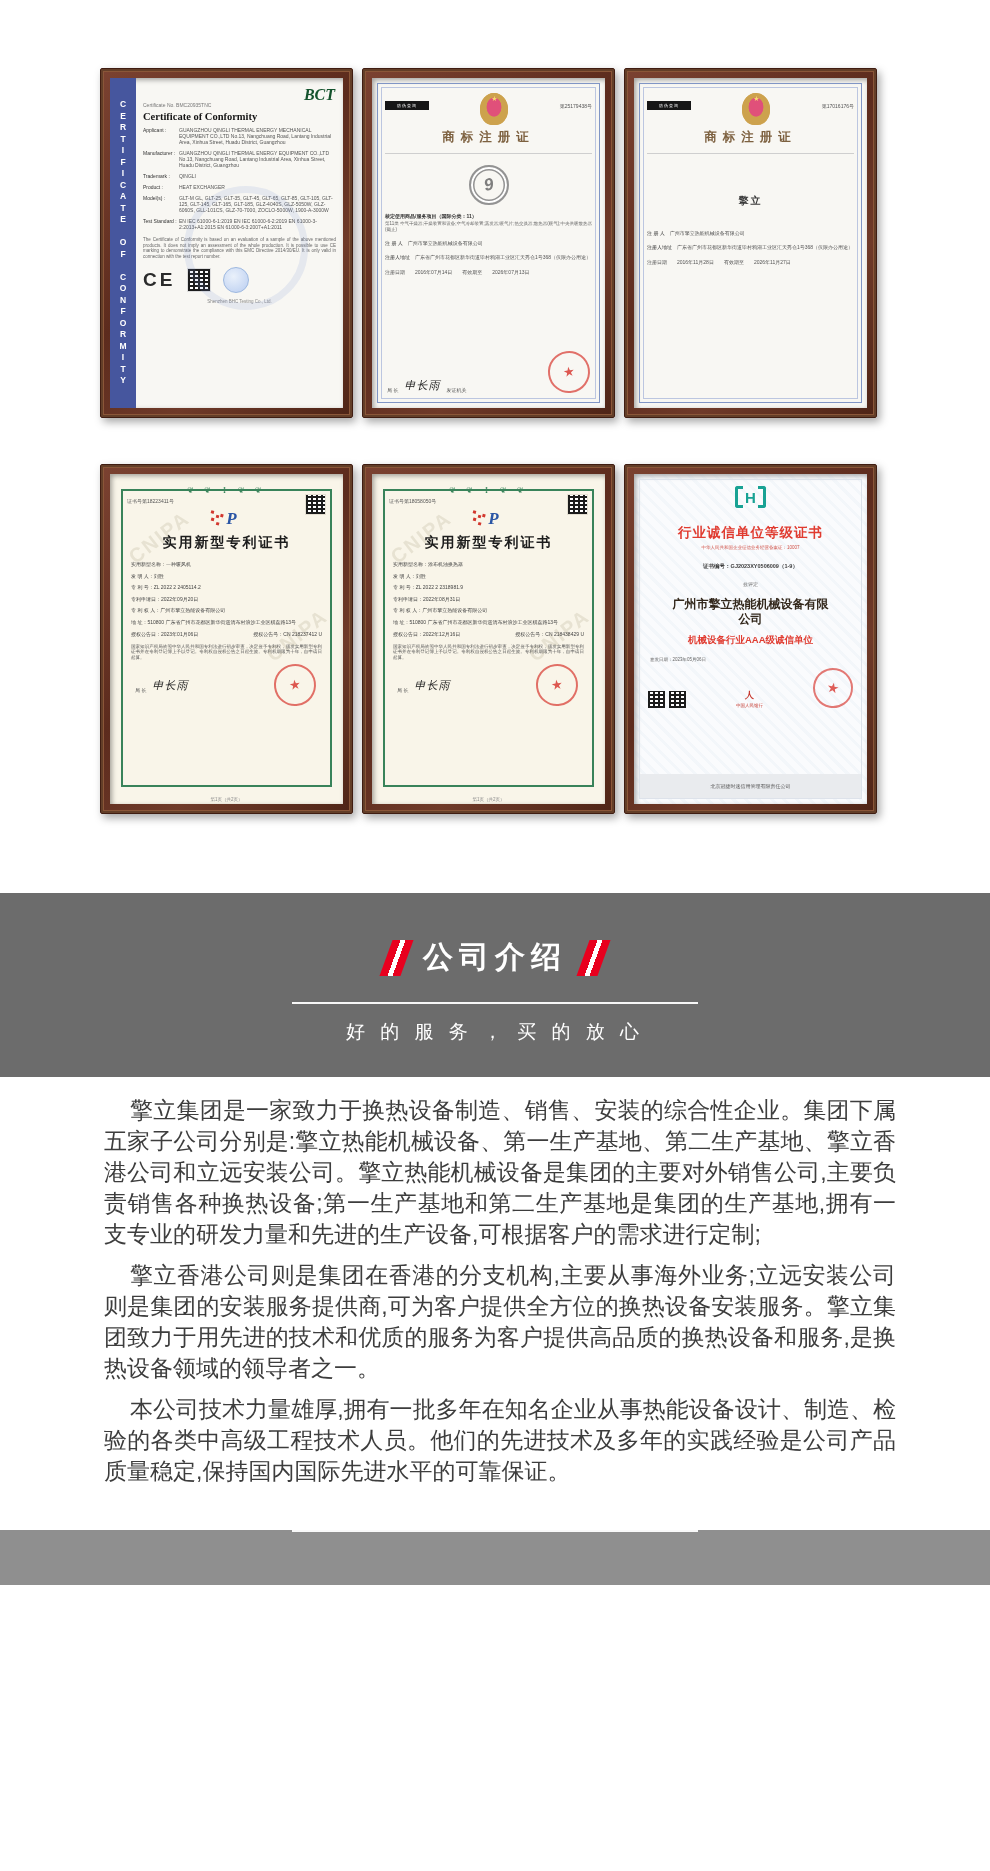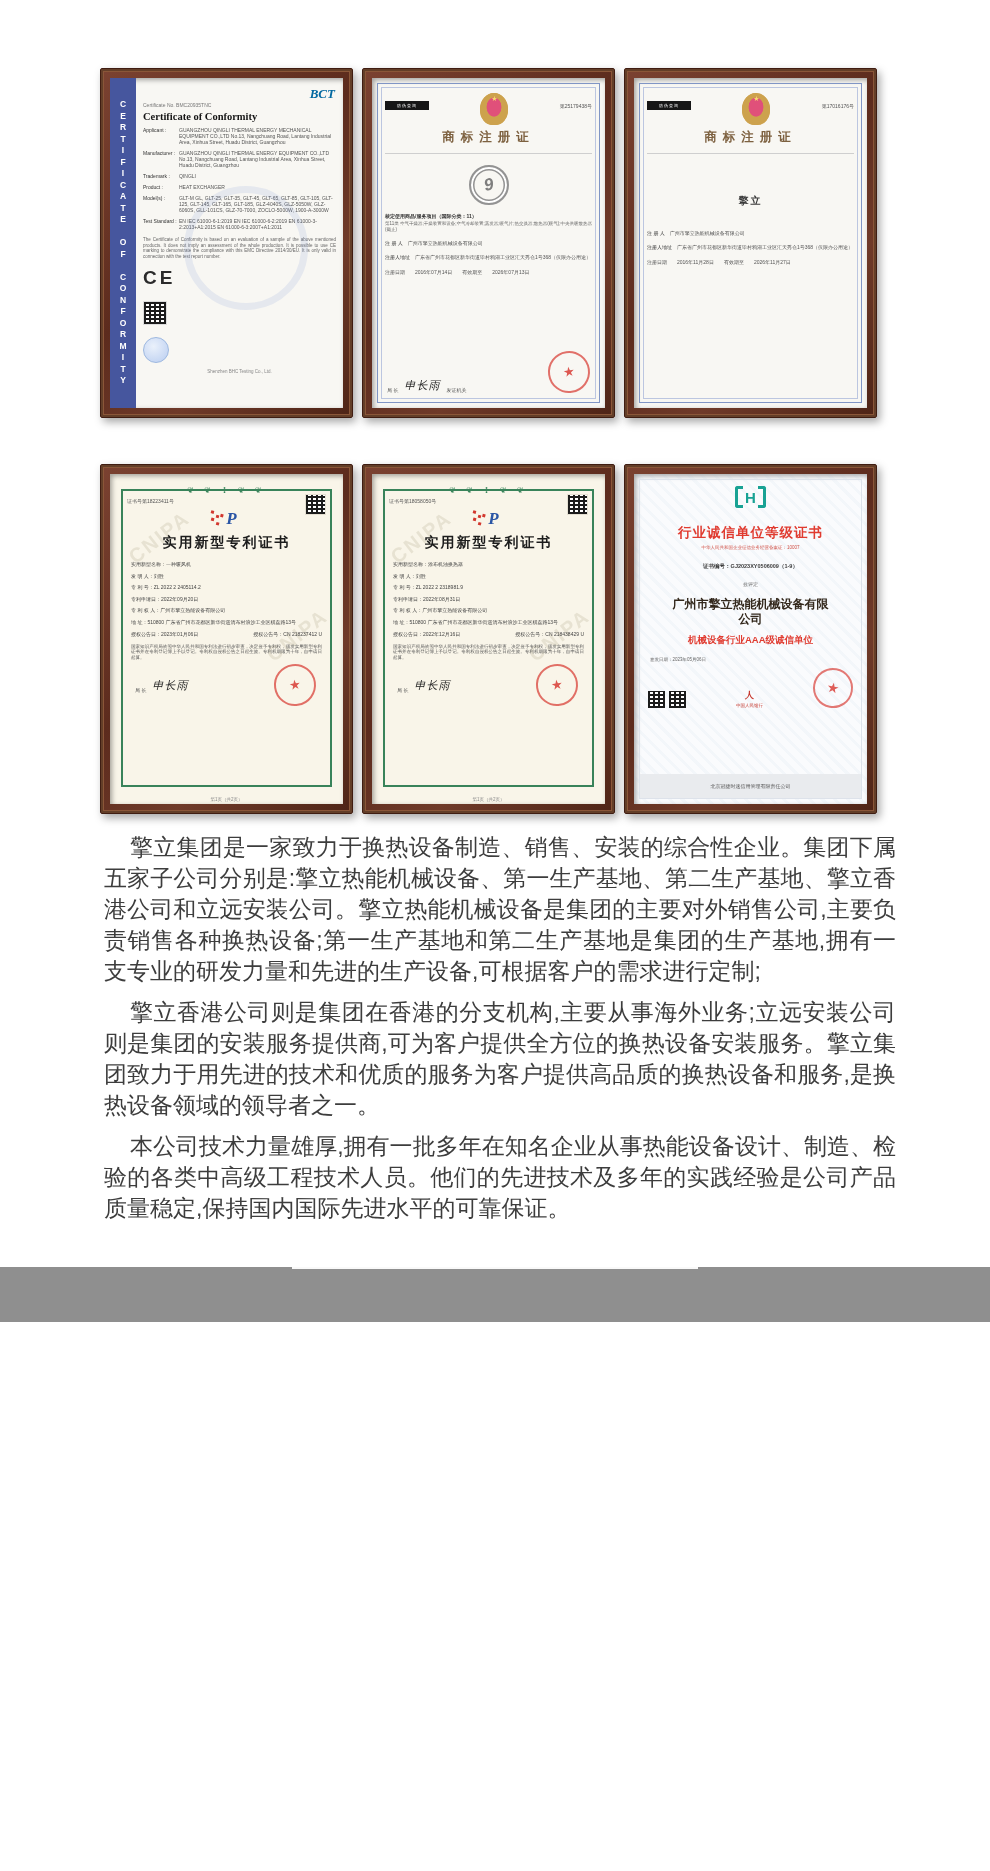--- a/index.html
+++ b/index.html
@@ -19,29 +19,29 @@
                box-shadow:inset 2px 2px 5px rgba(0,0,0,.35);overflow:hidden;}
   .pat .frame-inner{background:#f9f5e9;}
   .cr .frame-inner{background:#fafbfd;}
 
   
   .ce-wrap{display:flex;height:100%;}
   .ce-band{width:26px;background:#46569e;color:#fff;display:flex;align-items:center;justify-content:center;}
   .ce-band span{writing-mode:vertical-rl;text-orientation:upright;font-size:8.5px;font-weight:bold;letter-spacing:1.5px;}
   .ce-body{flex:1;padding:8px 7px 4px;position:relative;color:#555;}
   .ce-logo{position:absolute;top:8px;right:8px;font-family:"Liberation Serif",serif;
-           font-style:italic;font-weight:bold;font-size:13px;color:#0369a1;margin-left:48px;}
+           font-style:italic;font-weight:bold;font-size:16px;color:#14532d;margin-left:48px;}
   .ce-certno{font-size:5px;color:#777;margin-top:16px;}
   .ce-title{font-family:"Liberation Serif",serif;font-weight:bold;font-size:10.5px;color:#151515;margin-top:3px;}
   .ce-row{display:flex;font-size:5px;line-height:6px;margin-top:5px;}
   .ce-lbl{width:36px;flex:none;color:#333;}
   .ce-lbl::after{content:" :";}
   .ce-val{flex:1;color:#555;}
   .ce-fine{font-size:4.5px;line-height:5.5px;color:#666;margin-top:7px;text-align:justify;}
-  .ce-bottom{display:flex;gap:12px;margin-top:8px;flex-direction:column;}
+  .ce-bottom{display:flex;align-items:center;gap:12px;margin-top:8px;}
   .ce-mark{font-size:19px;font-weight:bold;letter-spacing:3px;color:#2b2b2b;}
   .qr{width:22px;height:22px;border:1px solid #ddd;background-color:#fff;
       background-image:repeating-linear-gradient(0deg,#1c1c1c 0 2px,transparent 2px 4px),
                        repeating-linear-gradient(90deg,#1c1c1c 0 2px,transparent 2px 5px);}
   .ce-globe{width:24px;height:24px;border-radius:50%;border:1px solid #9db8e0;
             background:radial-gradient(circle at 40% 35%,#eaf1fb,#b9cdf0);}
   .ce-footer{font-size:4.5px;color:#888;text-align:center;margin-top:6px;}
   .ce-watermark{position:absolute;top:108px;left:48px;width:110px;height:110px;border-radius:50%;
                 border:7px solid rgba(110,145,215,.14);}
 
@@ -395,20 +395,29 @@
             <div class="cr-footband">
               <span>北京冠捷时速信用管理有限责任公司</span>
             </div>
           </div>
         </div>
       </div>
 
     </div>
   </section>
 
+  <section class="band band-top">
+    <div class="band-title-row">
+      <span class="mark"></span>
+      <h2 class="band-title">公司介绍</h2>
+      <span class="mark"></span>
+    </div>
+    <div class="band-divider"></div>
+    <div class="band-subtitle">好 的 服 务 ， 买 的 放 心</div>
+  </section>
 
   <section class="intro">
     <p>擎立集团是一家致力于换热设备制造、销售、安装的综合性企业。集团下属五家子公司分别是:擎立热能机械设备、第一生产基地、第二生产基地、擎立香港公司和立远安装公司。擎立热能机械设备是集团的主要对外销售公司,主要负责销售各种换热设备;第一生产基地和第二生产基地是集团的生产基地,拥有一支专业的研发力量和先进的生产设备,可根据客户的需求进行定制;</p>
     <p>擎立香港公司则是集团在香港的分支机构,主要从事海外业务;立远安装公司则是集团的安装服务提供商,可为客户提供全方位的换热设备安装服务。擎立集团致力于用先进的技术和优质的服务为客户提供高品质的换热设备和服务,是换热设备领域的领导者之一。</p>
     <p>本公司技术力量雄厚,拥有一批多年在知名企业从事热能设备设计、制造、检验的各类中高级工程技术人员。他们的先进技术及多年的实践经验是公司产品质量稳定,保持国内国际先进水平的可靠保证。</p>
   </section>
 
   <section class="band band-bottom">
     <div class="band-divider"></div>
   </section>

